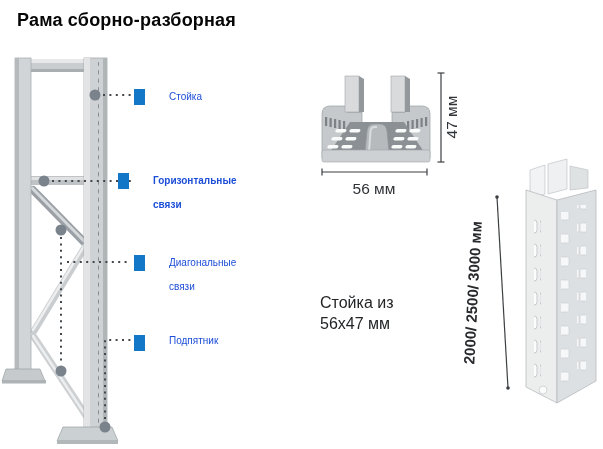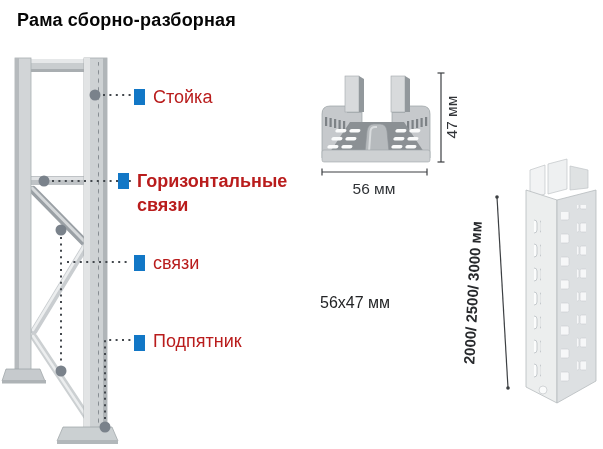--- a/index.html
+++ b/index.html
@@ -8,22 +8,22 @@
     background:#ffffff;
     font-family:"Liberation Sans",sans-serif;
     -webkit-font-smoothing:antialiased;
   }
   .abs{position:absolute;}
   #title{
     left:17px;top:10px;
     font-size:18px;font-weight:bold;color:#050505;letter-spacing:.2px;
   }
   .callout-label{
-    display:flex;gap:8px;align-items:flex-start;
-    font-size:18px;line-height:24px;color:#b91c1c;
+    display:flex;gap:24px;align-items:flex-start;
+    font-size:10px;line-height:24px;color:#1d4ed8;
   }
   .bullet{
     width:11px;height:16px;margin-top:3.5px;flex:none;
     background:#1277c6;
   }
   #label-stand   {left:134px;top:85px;}
   #label-horiz   {left:118px;top:169px;font-weight:bold;}
   #label-diag    {left:134px;top:251px;}
   #label-foot    {left:134px;top:329px;align-items:center;}
   #description{
@@ -223,26 +223,28 @@
   <span class="bullet"></span>
   <div>
     <div>Горизонтальные</div>
     <div>связи</div>
   </div>
 </div>
 
 <div id="label-diag" class="abs callout-label">
   <span class="bullet"></span>
   <div>
+    <div>Диагональные</div>
     <div>связи</div>
   </div>
 </div>
 
 <div id="label-foot" class="abs callout-label">
   <span class="bullet"></span>
   <div>
     <div>Подпятник</div>
   </div>
 </div>
 
 <div id="description" class="abs">
+  <div>Стойка из</div>
   <div>56х47 мм</div>
 </div>
 
 </body></html>

